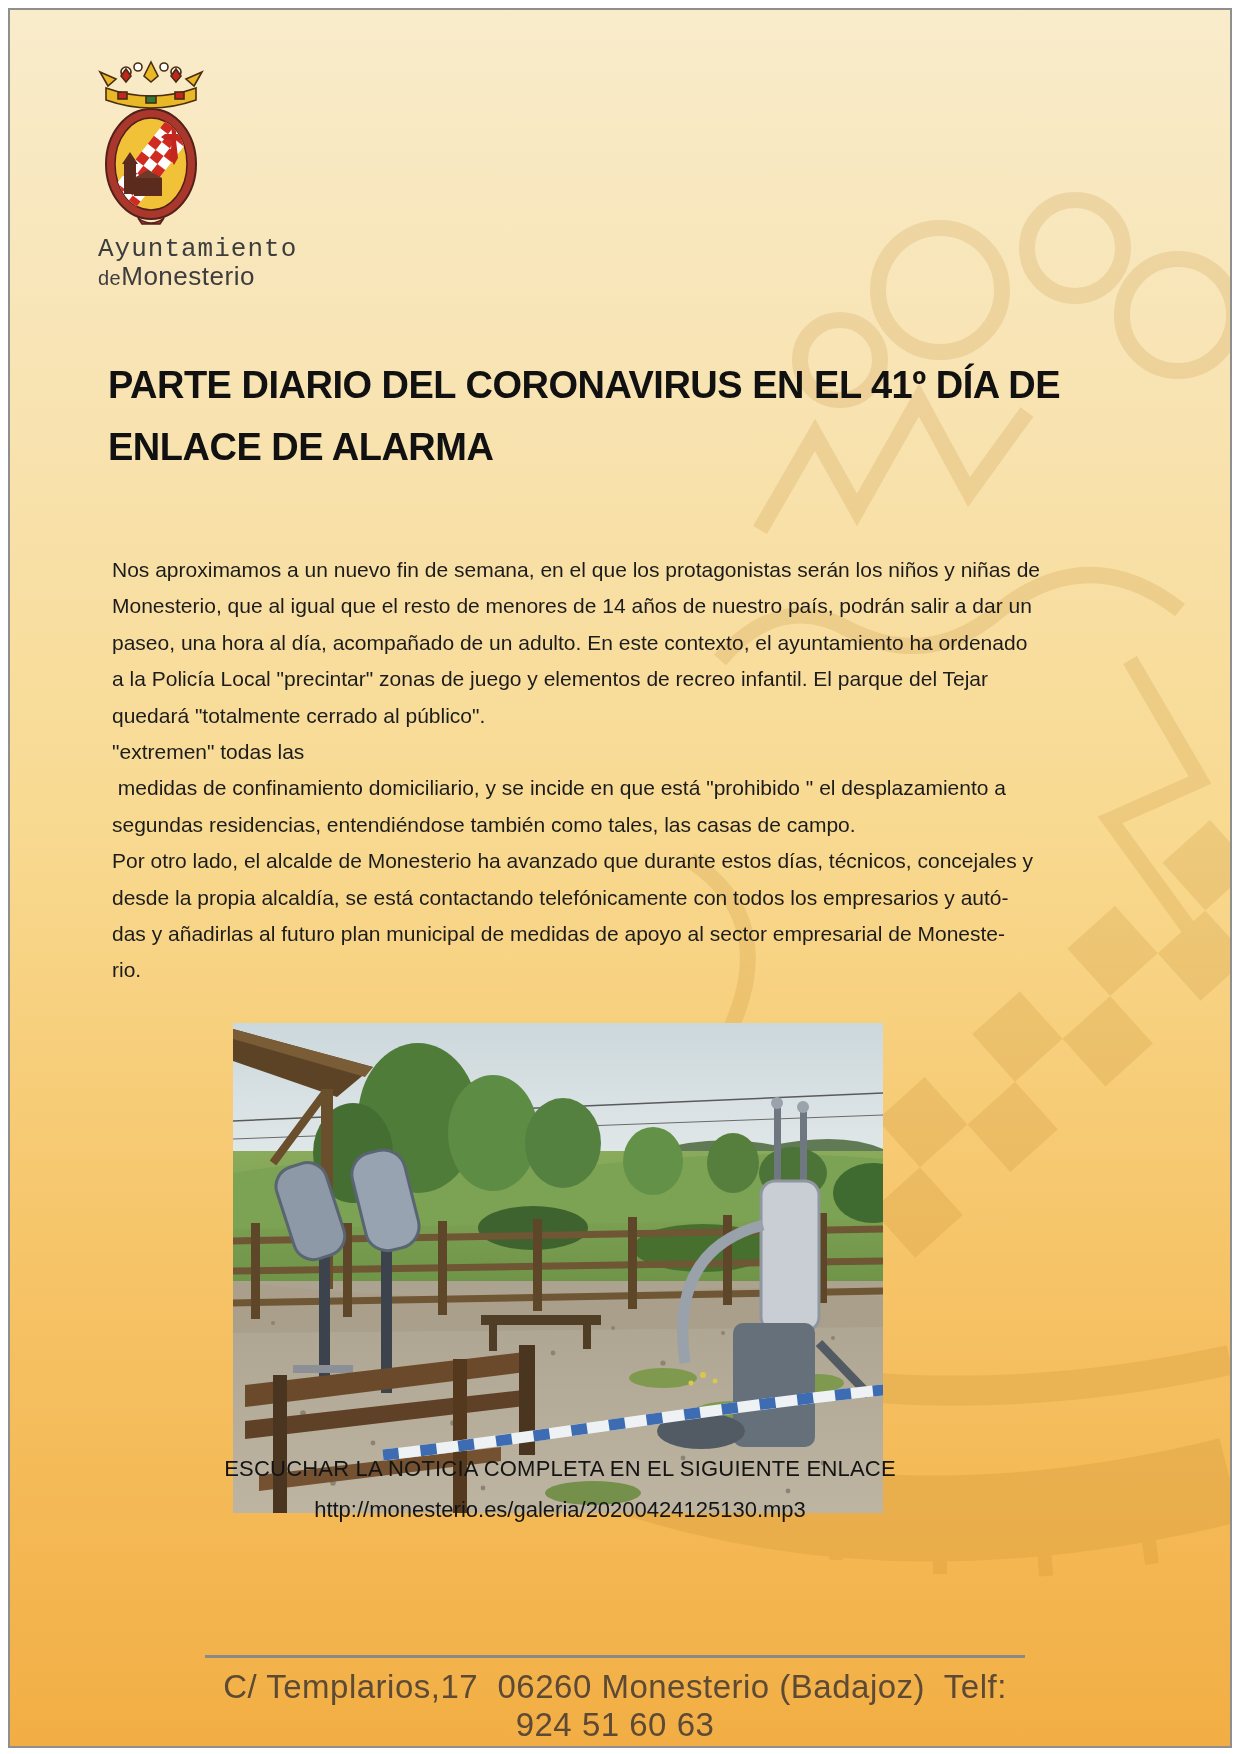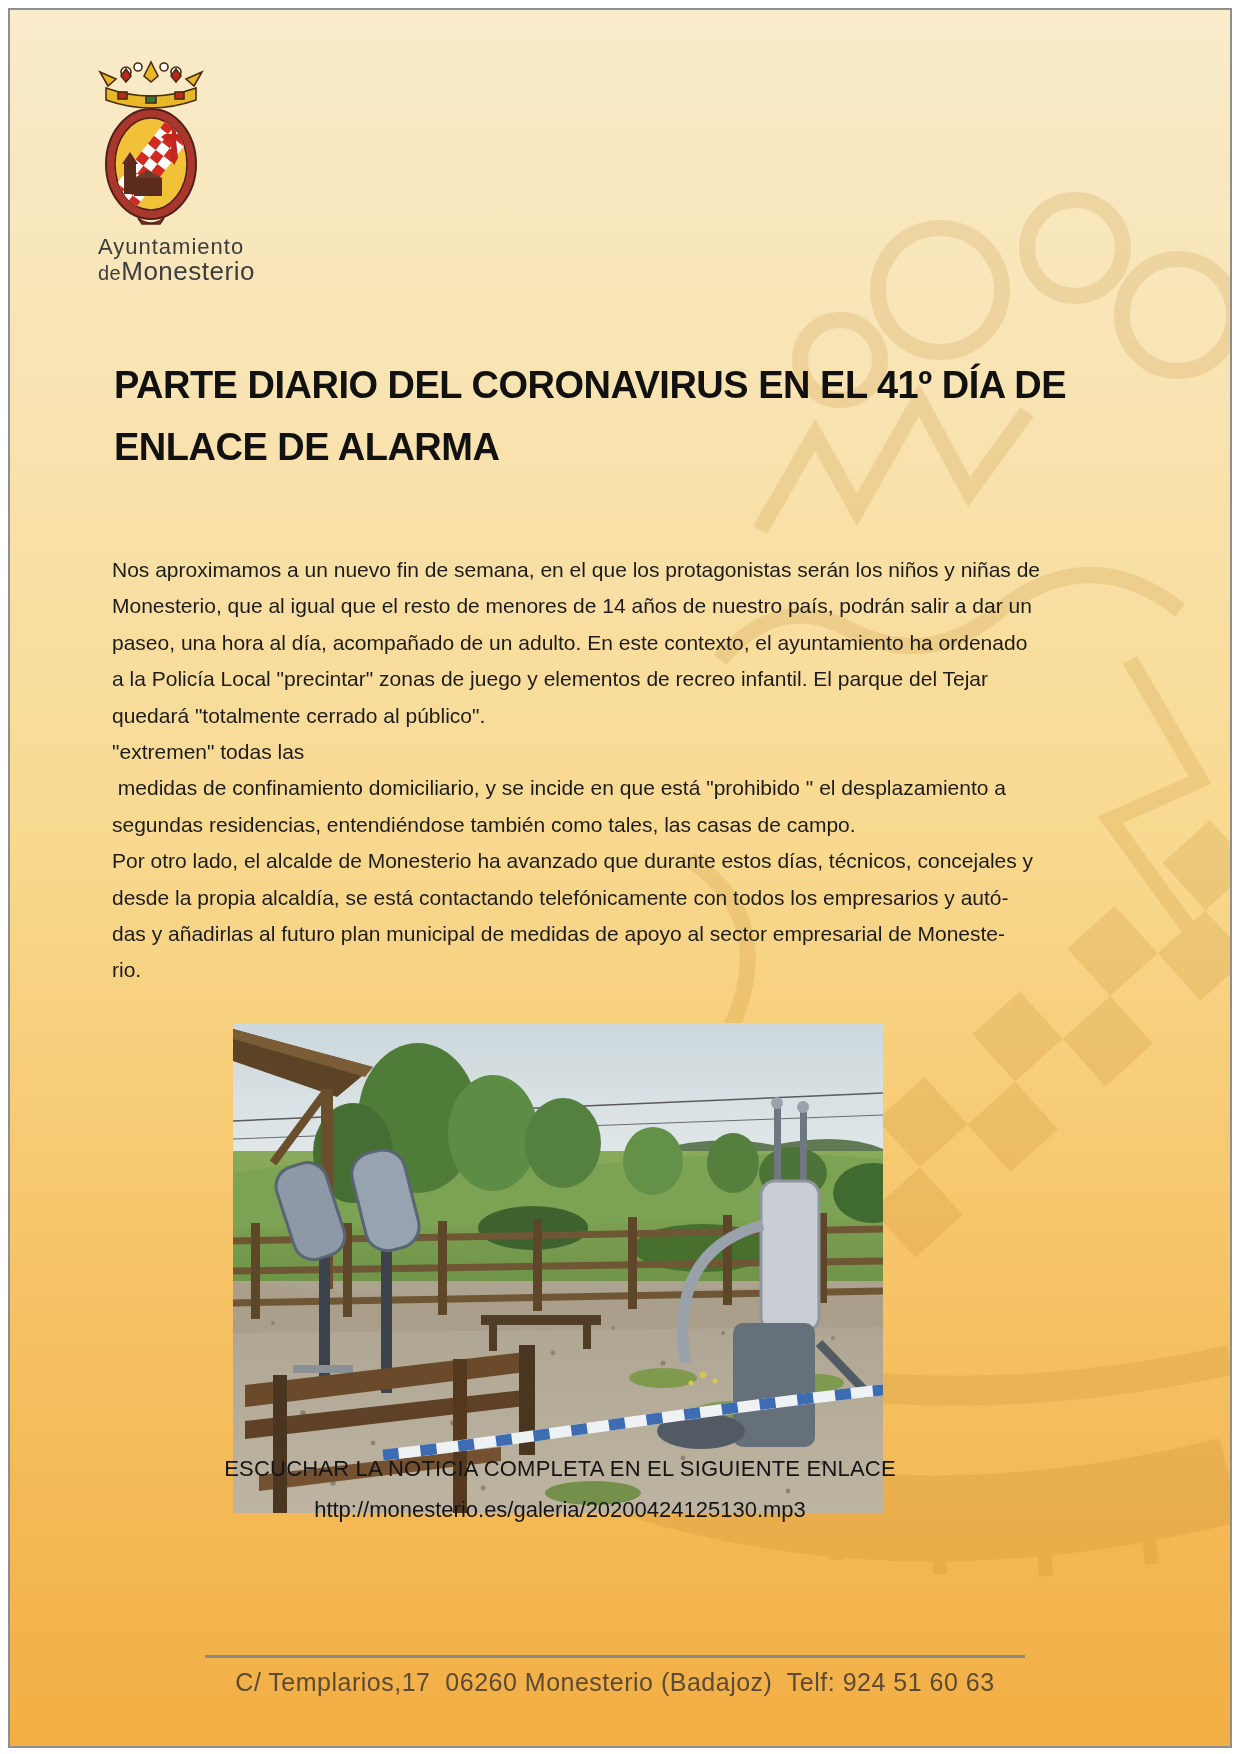--- a/index.html
+++ b/index.html
@@ -6,35 +6,35 @@
   .sheet{position:relative;width:1240px;height:1754px;background:#ffffff;overflow:hidden;
          font-family:"Liberation Sans", sans-serif;}
   .page{position:absolute;left:8px;top:8px;right:8px;bottom:6px;border:2px solid #8f8f8f;
         background:linear-gradient(180deg,#f9eccb 0%,#f8e3b2 22%,#f8d econ 0,#f8d98f 48%,#f6c468 72%,#f2ae44 100%);
         overflow:hidden;}
   
   .page{background:linear-gradient(180deg,#f9eccb 0%,#f8e3b2 22%,#f8d98f 48%,#f6c468 72%,#f2ae44 100%);}
   .wm{position:absolute;top:90px;right:0;pointer-events:none;opacity:0.17;}
   .logo-block{position:absolute;left:78px;top:50px;width:260px;text-align:left;}
   .org-name{margin-top:6px;margin-left:10px;color:#3d3d3d;line-height:1.02;}
-  .org-line1{font-size:22px;letter-spacing:1px;}
+  .org-line1{font-size:26px;letter-spacing:1px;font-family:Liberation Mono, monospace;}
   .org-line2{font-size:26px;letter-spacing:.5px;}
   .org-de{font-size:20px;letter-spacing:.5px;}
-  .title-block{position:absolute;left:104px;top:344px;width:1050px;color:#111;}
+  .title-block{position:absolute;left:98px;top:344px;width:1050px;color:#111;}
   .title-line{font-size:38px;font-weight:bold;letter-spacing:-0.5px;line-height:62px;}
   .dateline{margin-top:10px;font-size:22px;color:#151515;}
   .article{position:absolute;left:102px;top:542px;width:1040px;color:#1c1c1c;}
   .aline{font-size:21px;line-height:36.4px;white-space:pre-wrap;}
   .photo{position:absolute;left:223px;top:1013px;width:650px;height:490px;display:block;}
   .link-section{position:absolute;left:105px;top:1446px;width:890px;text-align:center;color:#141414;}
   .link-label{font-size:22px;letter-spacing:.2px;}
   .link-url{font-size:22px;margin-top:15px;}
   .footer-rule{position:absolute;left:195px;top:1645px;width:820px;height:3px;background:#8a8a86;}
   .footer-text{position:absolute;left:195px;top:1658px;width:820px;text-align:center;
-               font-size:25px;color:#5d4a35;white-space:pre-wrap;letter-spacing:.5px;}
+               font-size:33px;color:#5d4a35;white-space:pre-wrap;letter-spacing:.5px;}
 </style>
 </head>
 <body>
 
 <div class="sheet">
   <div class="page">
 
     <svg class="wm" width="720" height="1580" viewBox="0 0 720 1580">
       <g fill="none" stroke="#b97f20" stroke-width="16">
         <circle cx="430" cy="190" r="62"></circle>

